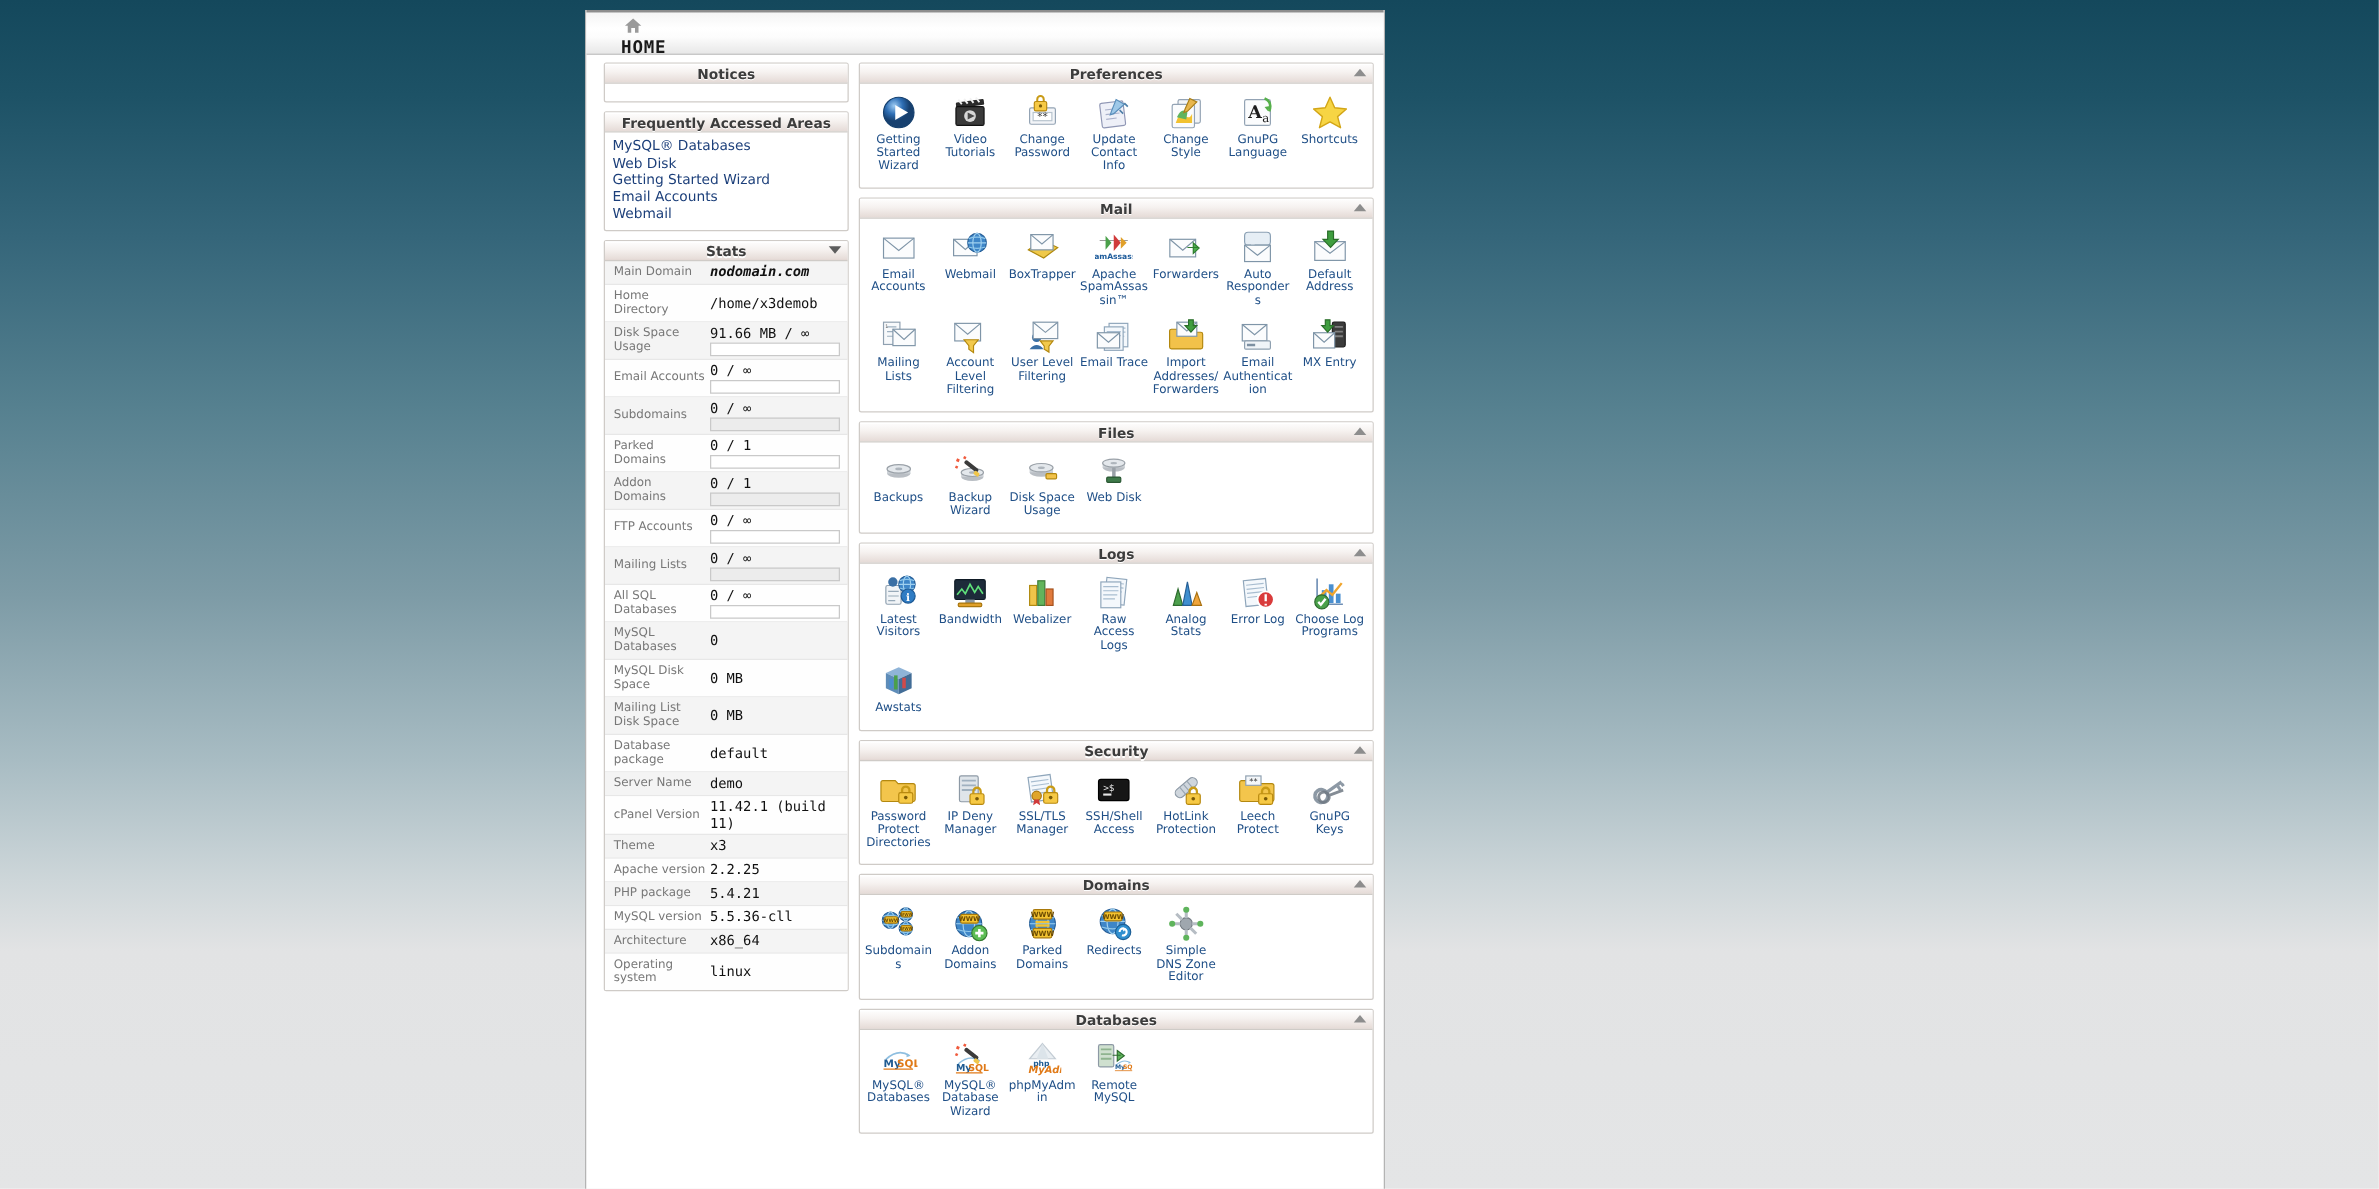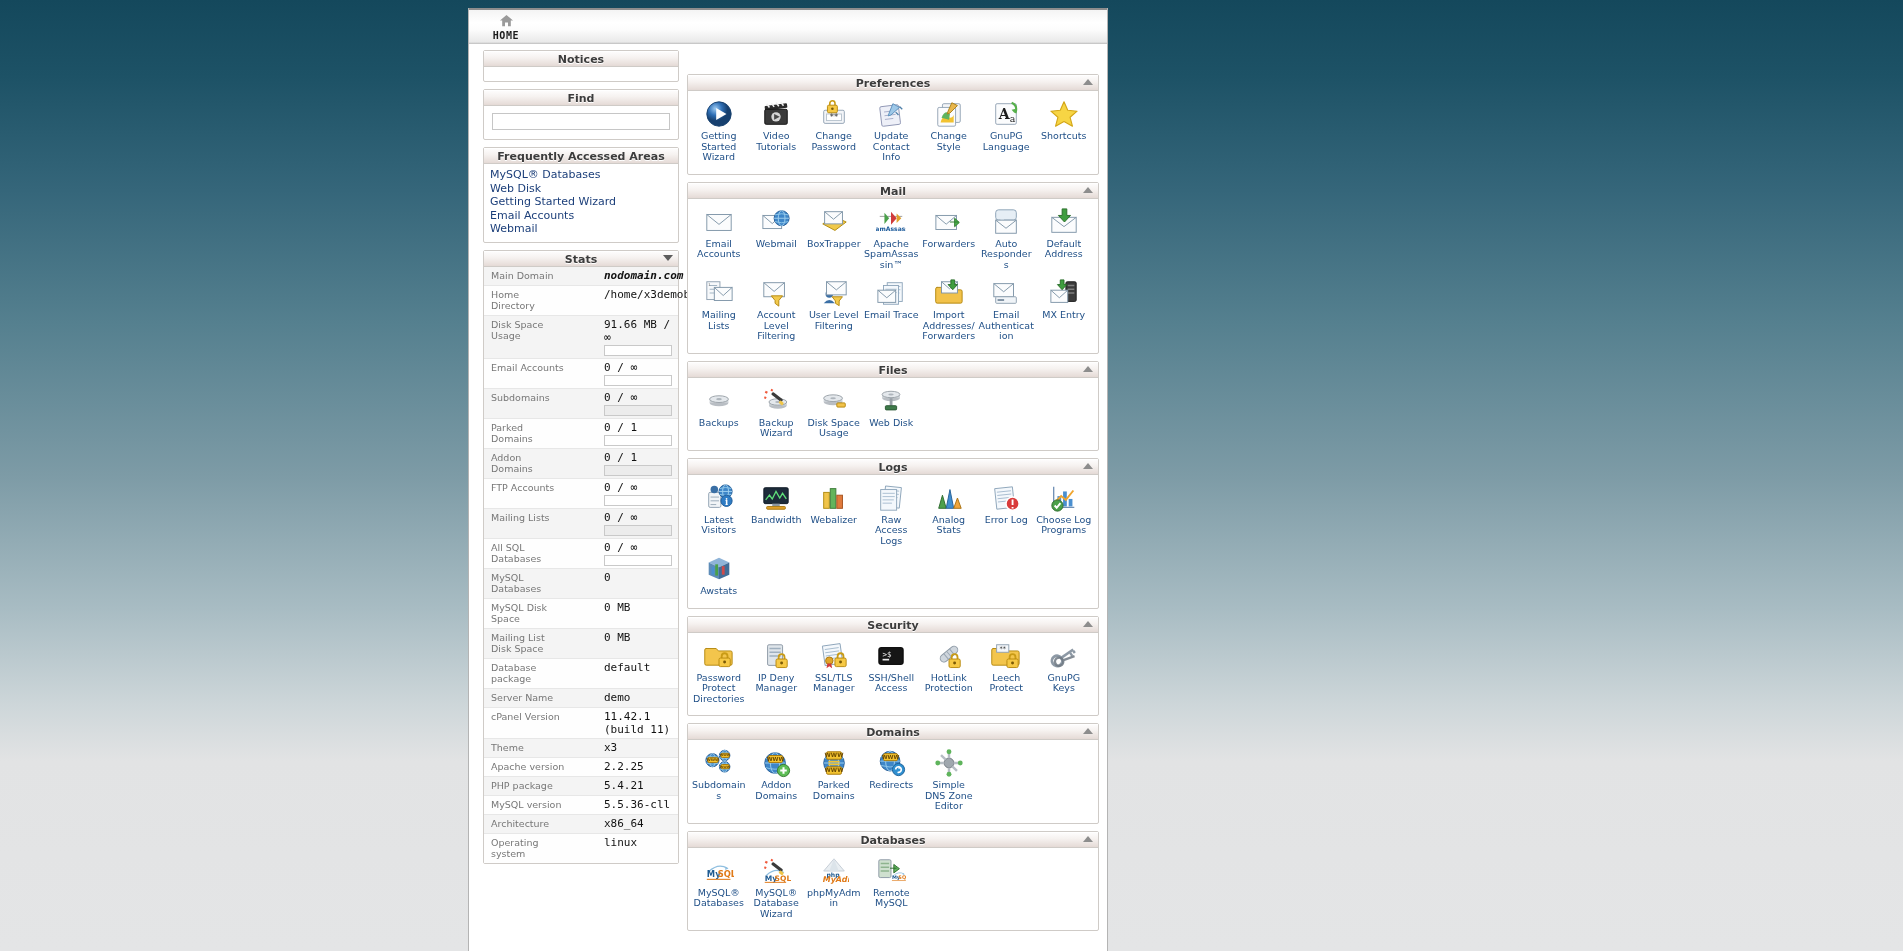--- a/index.html
+++ b/index.html
@@ -40,35 +40,36 @@
     cursor: pointer;
     text-decoration: none;
   }
   .topitem .glyph {
     display: block;
     height: 17px;
     line-height: 17px;
   }
   .topitem .tlabel {
     display: block;
-    font-size: 10px;
+    font-size: 14px;
     font-weight: bold;
     letter-spacing: 0.6px;
     color: #1a1a1a;
     font-family: "DejaVu Sans Mono", "Liberation Mono", monospace;
+    text-align: right;
   }
   #home-item  { left: 10px; }
 
   
   .home-svg { width: 15px; height: 15px; }
 
   
   #cols { position: relative; padding: 6px 0 0 0; }
   #left  { position: absolute; left: 14px;  top: 6px; width: 196px; }
-  #right { position: absolute; left: 218px; top: 6px; width: 412px; margin-top: 24px; }
+  #right { position: absolute; left: 218px; top: 6px; width: 412px; }
 
   
   .panel {
     border: 1px solid #cfcbc7;
     background: #fff;
     margin-bottom: 7px;
     border-radius: 2px;
   }
   .phead {
     position: relative;
@@ -124,23 +125,23 @@
     text-decoration: none;
     font-size: 11px;
     line-height: 13.5px;
     cursor: pointer;
   }
 
   
   #stats-body { padding: 0; }
   .srow {
     display: flex;
+    align-items: center;
     border-bottom: 1px solid #e7e7e7;
     min-height: 19px;
-    gap: 36px;
   }
   .srow:nth-child(odd)  { background: #f4f4f4; }
   .srow:nth-child(even) { background: #fefefe; }
   .srow:last-child { border-bottom: none; }
   .slabel {
     width: 84px;
     flex: 0 0 84px;
     padding: 3px 3px 3px 7px;
     color: #777;
     font-size: 9.5px;
@@ -214,28 +215,20 @@
 
       <div class="panel">
         <div class="phead">
           <span>Notices</span>
         </div>
         <div class="pbody" id="notices-body">
           <span></span>
         </div>
       </div>
 
-      <div class="panel">
-        <div class="phead">
-          <span>Find</span>
-        </div>
-        <div class="pbody" id="find-body">
-          <input id="find-input" type="text" placeholder="" style="">
-        </div>
-      </div>
 
       <div class="panel">
         <div class="phead">
           <span>Frequently Accessed Areas</span>
         </div>
         <div class="pbody" id="faa-body">
             <a class="faa-link">MySQL® Databases</a>
             <a class="faa-link">Web Disk</a>
             <a class="faa-link">Getting Started Wizard</a>
             <a class="faa-link">Email Accounts</a>

